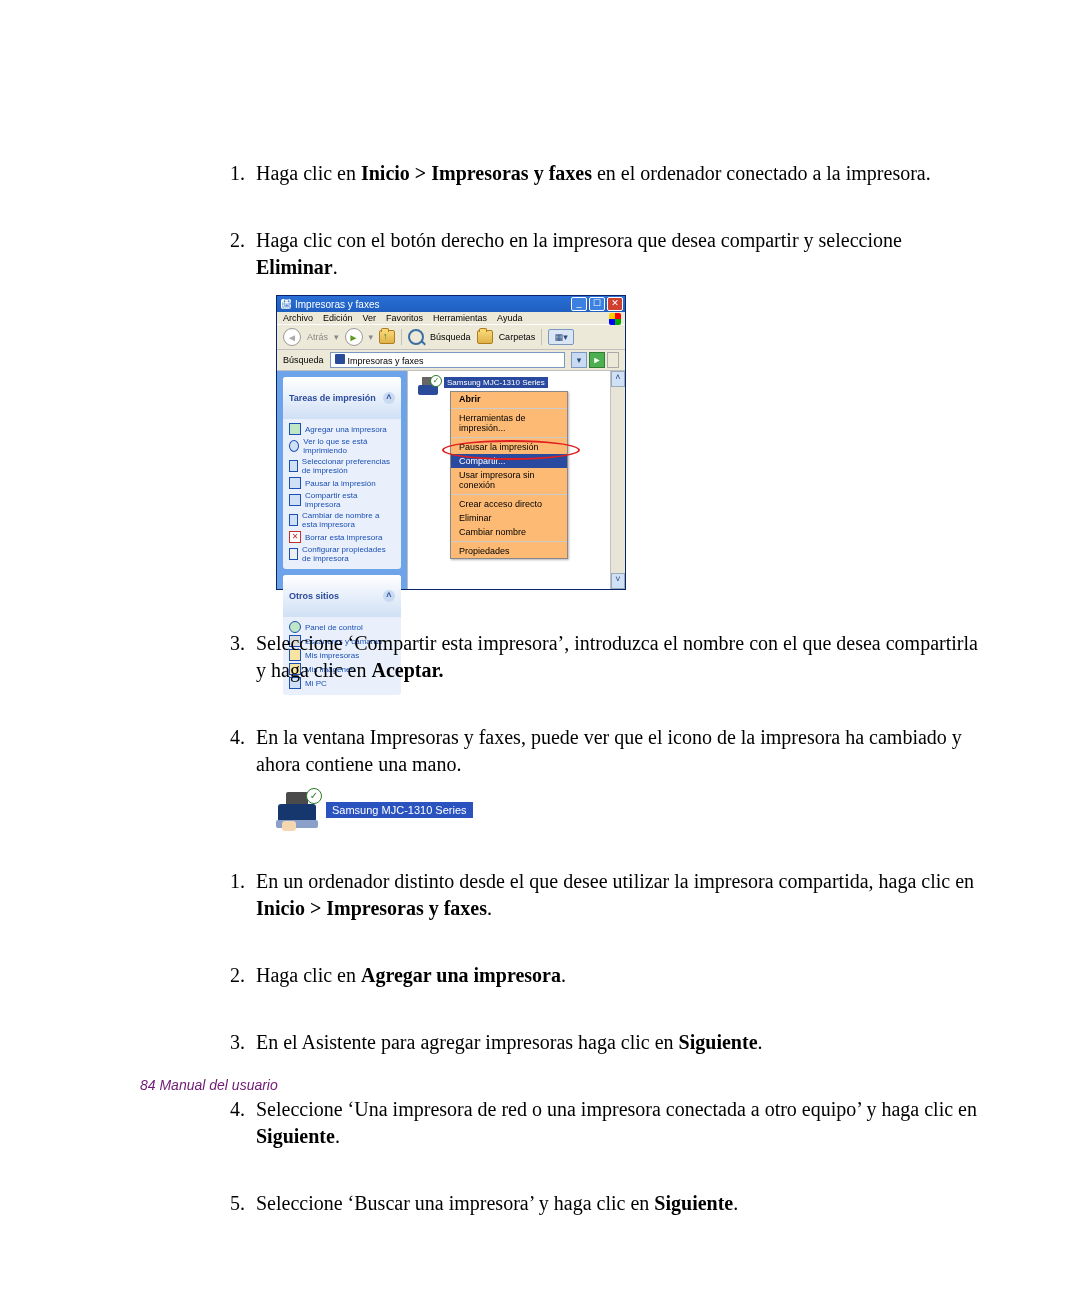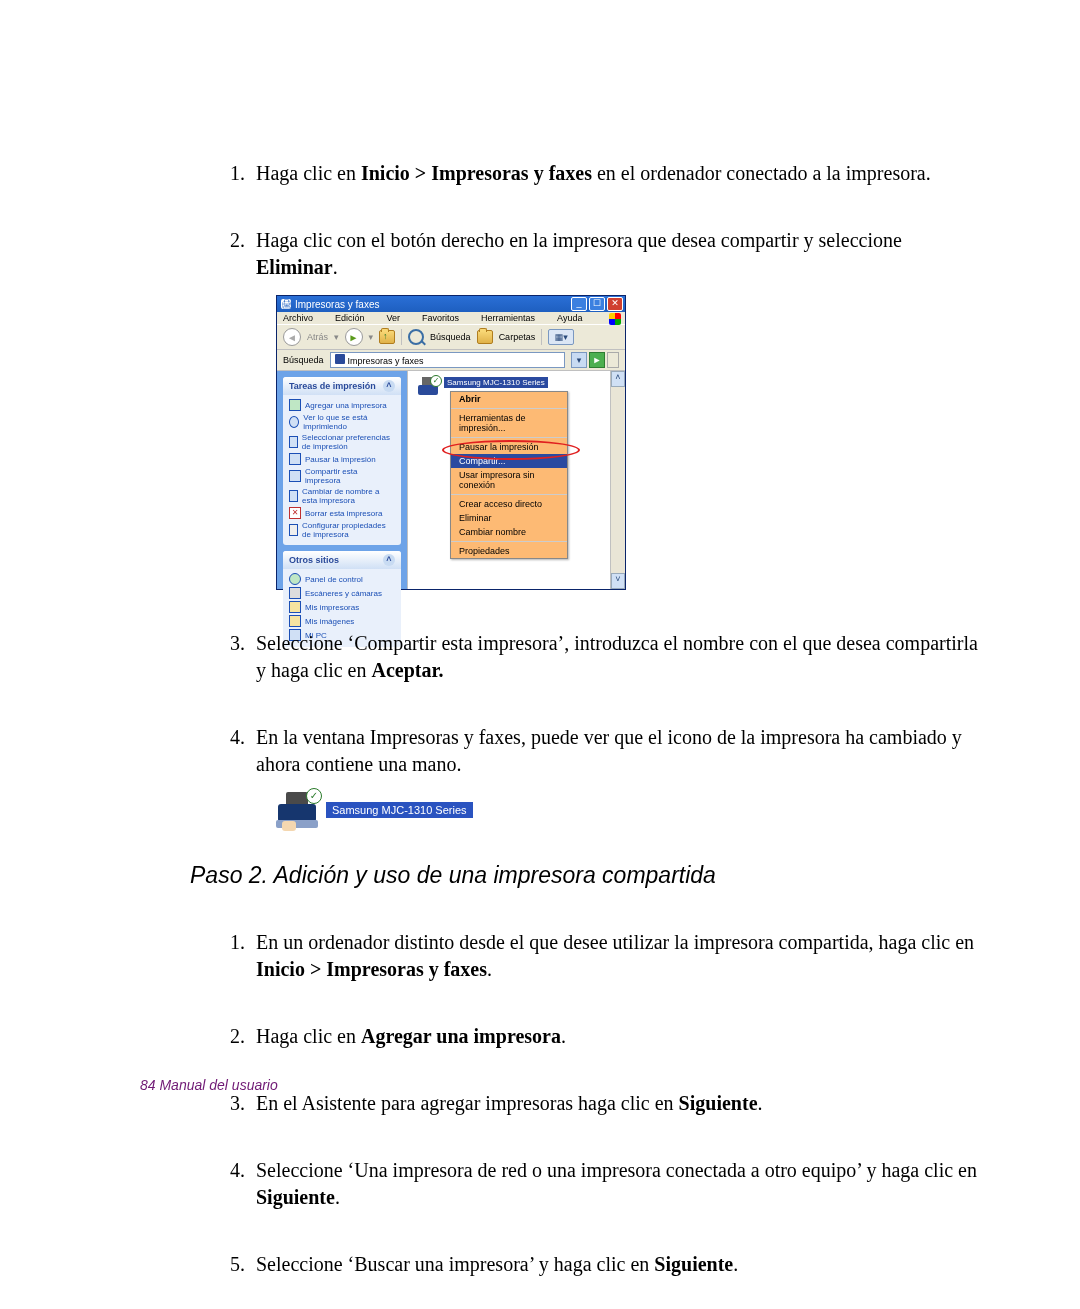--- a/index.html
+++ b/index.html
@@ -66,21 +66,21 @@
   }
   .win-btn {
     width: 14px; height: 12px;
     border: 1px solid #fff; border-radius: 2px;
     font-size: 9px; line-height: 11px; text-align: center; color: #fff;
     background: #3c80e0;
   }
   .win-btn.close { background: #d04030; }
 
   .win-menu {
-    display: flex; gap: 22px;
+    display: flex; gap: 10px;
     padding: 1px 6px;
     color: #000; background: #ece9d8;
     font-size: 9px;
     position: relative;
   }
   .win-menu .xp-logo {
     position: absolute; right: 4px; top: 1px;
     width: 12px; height: 12px;
     background: conic-gradient(#f00 0 25%, #0a0 25% 50%, #00f 50% 75%, #fc0 75% 100%);
     border-radius: 2px;
@@ -141,21 +141,21 @@
     display:flex; align-items:center; justify-content:center; font-size:9px; color:#2a4a7a;}
   .go-btn .go { width:14px; height:14px; background:#4caf50; border:1px solid #2e7d32;
     display:flex; align-items:center; justify-content:center; color:#fff; font-size:9px;}
   .go-btn .gobox { width:10px; height:14px; border:1px solid #aaa;}
 
   .win-body { display:flex; height: 218px; }
   .side { width:130px; background:#6da3e8;}
   .side-group { background:#e9f0fb; margin:6px; border-radius:3px; }
   .side-head {
     background:linear-gradient(#fff,#d0e0f5); color:#2a4a9a; font-weight:bold;
-    font-size:9px; padding:3px 6px;border-radius:3px 3px 0 0;
+    font-size:9px; padding:15px 6px;border-radius:3px 3px 0 0;
     display:flex; justify-content:space-between; align-items:center;
   }
   .chev { width:12px;height:12px;border-radius:50%;background:#c8dbf2; text-align:center; font-size:9px; color:#2a4a9a;}
   .side-list { padding:3px 6px 5px 6px; }
   .sitem { display:flex; align-items:center; gap:4px; font-size:8px; color:#1b4fb5; padding:1px 0;}
   .sitem .ic { width:10px;height:10px; display:inline-block; border:1px solid; }
   .ic-add{border-color:#3a9844;background:#bfe7c5;}
   .ic-eye{border-color:#3a6ea5;background:#d0e0f5; border-radius:50%;}
   .ic-pref{border-color:#3a6ea5;background:#d0e0f5;}
   .ic-pause{border-color:#3a6ea5;background:#d0e0f5;}
@@ -399,21 +399,20 @@
     <div class="printer-big">
       <div class="pfeed"></div>
         <div class="pbody"></div>
         <div class="ptray"></div>
       <div class="pcheck">✓</div>
         <div class="phand"></div>
     </div>
     <div class="shared-label">Samsung MJC-1310 Series</div>
   </div>
 
-  <div class="section-title section2">Paso 2. Adición y uso de una impresora compartida</div>
 
   <ol class="steps">
     <li>
       <span>En un ordenador distinto desde el que desee utilizar la impresora compartida, haga clic en </span><strong>Inicio &gt; Impresoras y faxes</strong><span>.</span>
     </li>
     <li>
       <span>Haga clic en </span><strong>Agregar una impresora</strong><span>.</span>
     </li>
     <li>
       <span>En el Asistente para agregar impresoras haga clic en </span><strong>Siguiente</strong><span>.</span>

